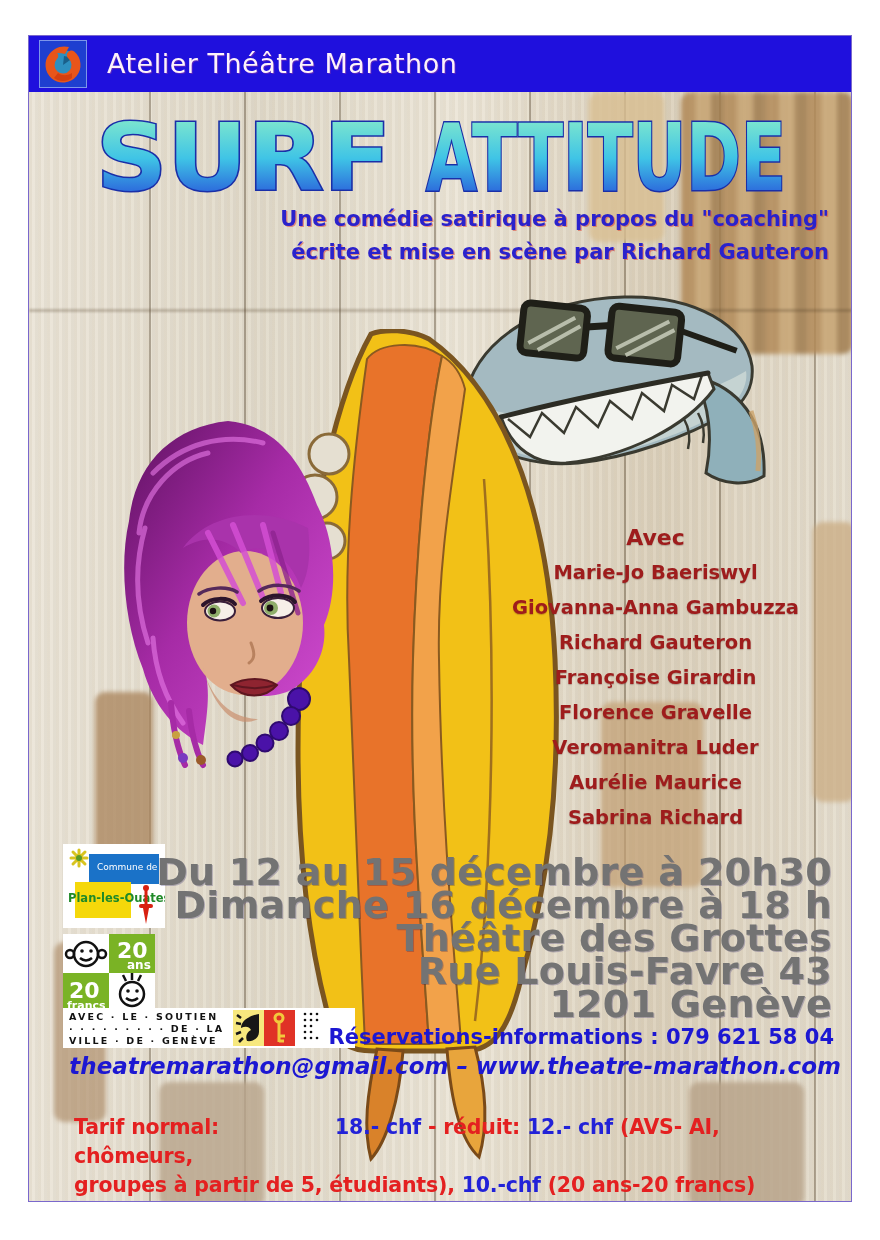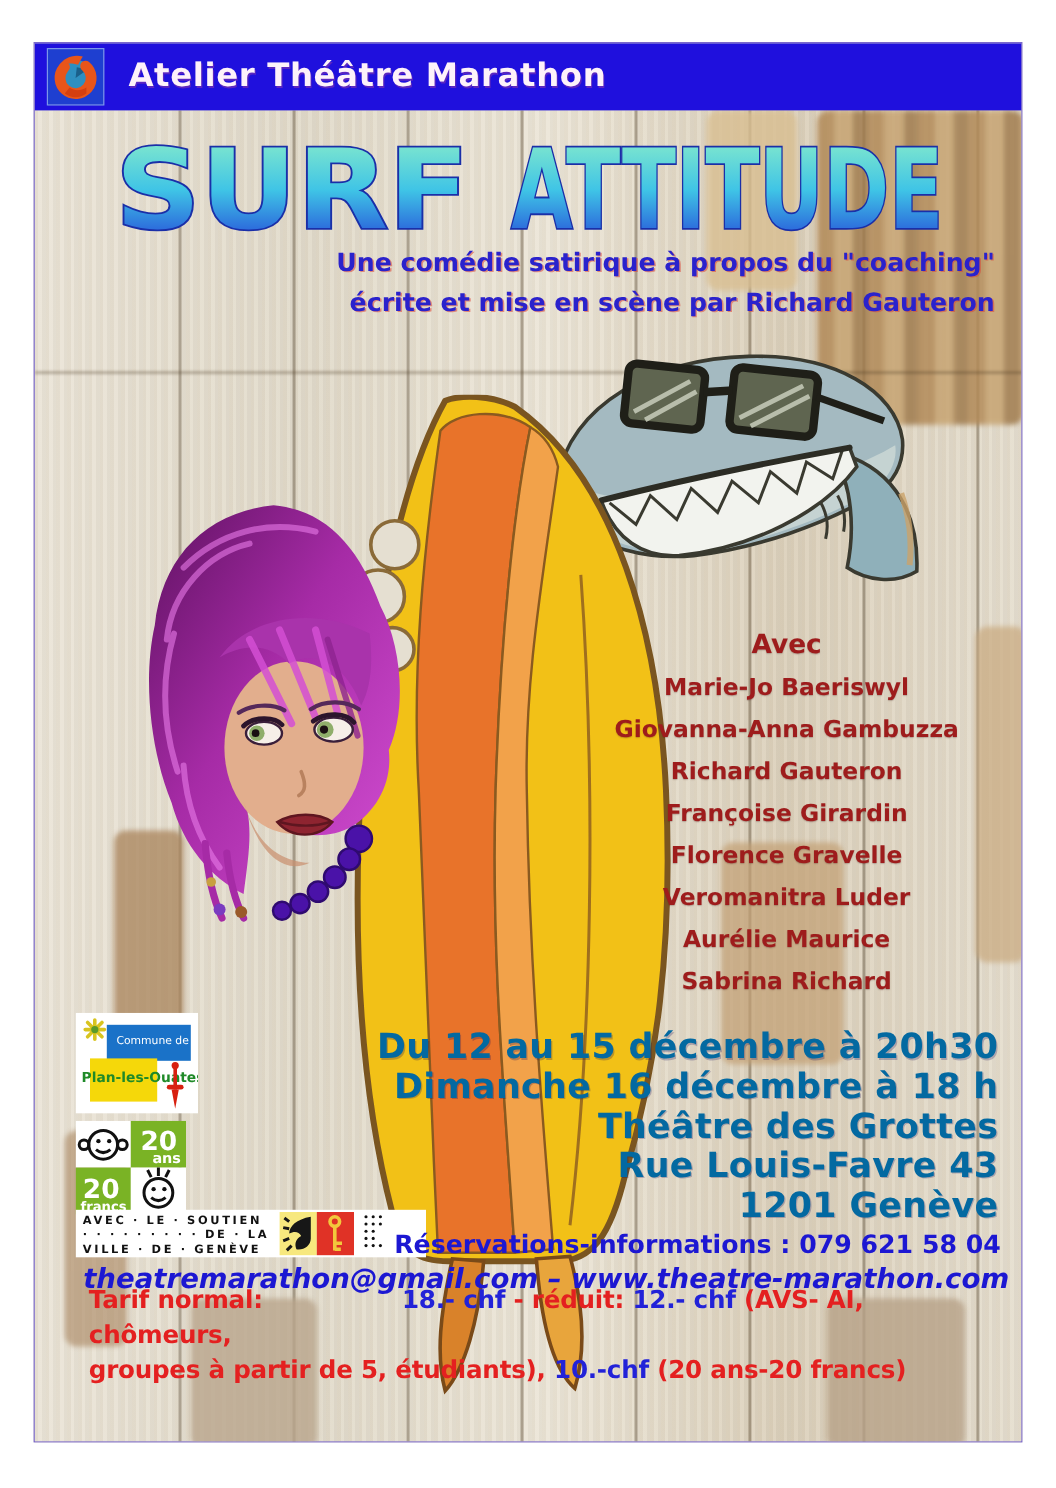--- a/index.html
+++ b/index.html
@@ -3,21 +3,21 @@
 <meta charset="utf-8">
 <style>
   html,body{margin:0;padding:0;background:#ffffff;}
   body{width:880px;height:1240px;position:relative;overflow:hidden;
        font-family:"DejaVu Sans","Liberation Sans",sans-serif;}
   #poster{position:absolute;left:28px;top:35px;width:824px;height:1167px;
           border:1px solid #7a68cc;box-sizing:border-box;overflow:hidden;background:#e7e1d3;}
   
   .hdr{position:absolute;left:0;top:0;width:824px;height:56px;background:#1f10dd;}
   .hdr-title{position:absolute;left:78px;top:0;height:44px;line-height:56px;
-             color:#fdf2fa;font-size:27px;font-weight:bold;letter-spacing:.5px;
+             color:#fdf2fa;font-size:27px;font-weight:normal;letter-spacing:.5px;
              text-shadow:1px 1px 0 rgba(200,80,140,.35);}
   .hdr-logo{position:absolute;left:10px;top:4px;}
   
   #wood{position:absolute;left:0;top:56px;width:824px;height:1111px;
     background:
       repeating-linear-gradient(90deg, rgba(60,45,25,0) 0 91px, rgba(75,58,35,.38) 91px 93px, rgba(60,45,25,0) 93px 95px),
       repeating-linear-gradient(90deg, rgba(120,95,60,.06) 0 3px, rgba(255,255,255,.05) 3px 6px, rgba(0,0,0,.03) 6px 9px),
       linear-gradient(90deg,#ebe5d8 0%,#e2dbcb 28%,#ece6d8 52%,#dcd1bc 76%,#e6dfd0 100%);
     background-position:29px 0,0 0,0 0;}
   .patch{position:absolute;filter:blur(2px);border-radius:10px;}
@@ -31,27 +31,27 @@
   
   .shark{position:absolute;left:417px;top:235px;}
   .board{position:absolute;left:250px;top:293px;}
   .girl{position:absolute;left:84px;top:377px;}
   
   .cast{position:absolute;right:52px;top:484px;text-align:center;color:#9e1c1c;
         font-weight:bold;font-size:19.5px;line-height:35px;
         text-shadow:0 1px 1px rgba(60,20,20,.25);}
   .cast .avec{font-size:22px;}
   
-  .sched{position:absolute;right:19px;top:820px;text-align:right;color:#0369a1;
-         font-weight:bold;font-size:29px;line-height:33px;letter-spacing:.3px;
+  .sched{position:absolute;right:19px;top:820px;text-align:right;color:#737373;
+         font-weight:bold;font-size:38px;line-height:33px;letter-spacing:.3px;
          text-shadow:1px 1px 0 rgba(20,10,90,.25);}
   .resa{position:absolute;right:17px;top:989px;color:#1c17d2;font-weight:bold;font-size:21px;}
   .mailweb{position:absolute;right:10px;top:1017px;color:#1c17d2;font-weight:bold;font-size:23px;font-style:italic;}
   
-  .tarif{position:absolute;left:45px;top:1033px;width:764px;font-weight:bold;
+  .tarif{position:absolute;left:45px;top:1077px;width:764px;font-weight:bold;
          font-size:20.5px;line-height:29px;letter-spacing:-.2px;}
   .tarif .red{color:#e42020;} .tarif .blue{color:#2222d8;}
   .tarif .sp{display:inline-block;width:116px;}
   
   .spon-plo{position:absolute;left:34px;top:808px;}
   .spon-20{position:absolute;left:34px;top:898px;}
   .spon-gva{position:absolute;left:34px;top:972px;}
   svg text{font-family:"DejaVu Sans","Liberation Sans",sans-serif;}
 </style>
 </head>

